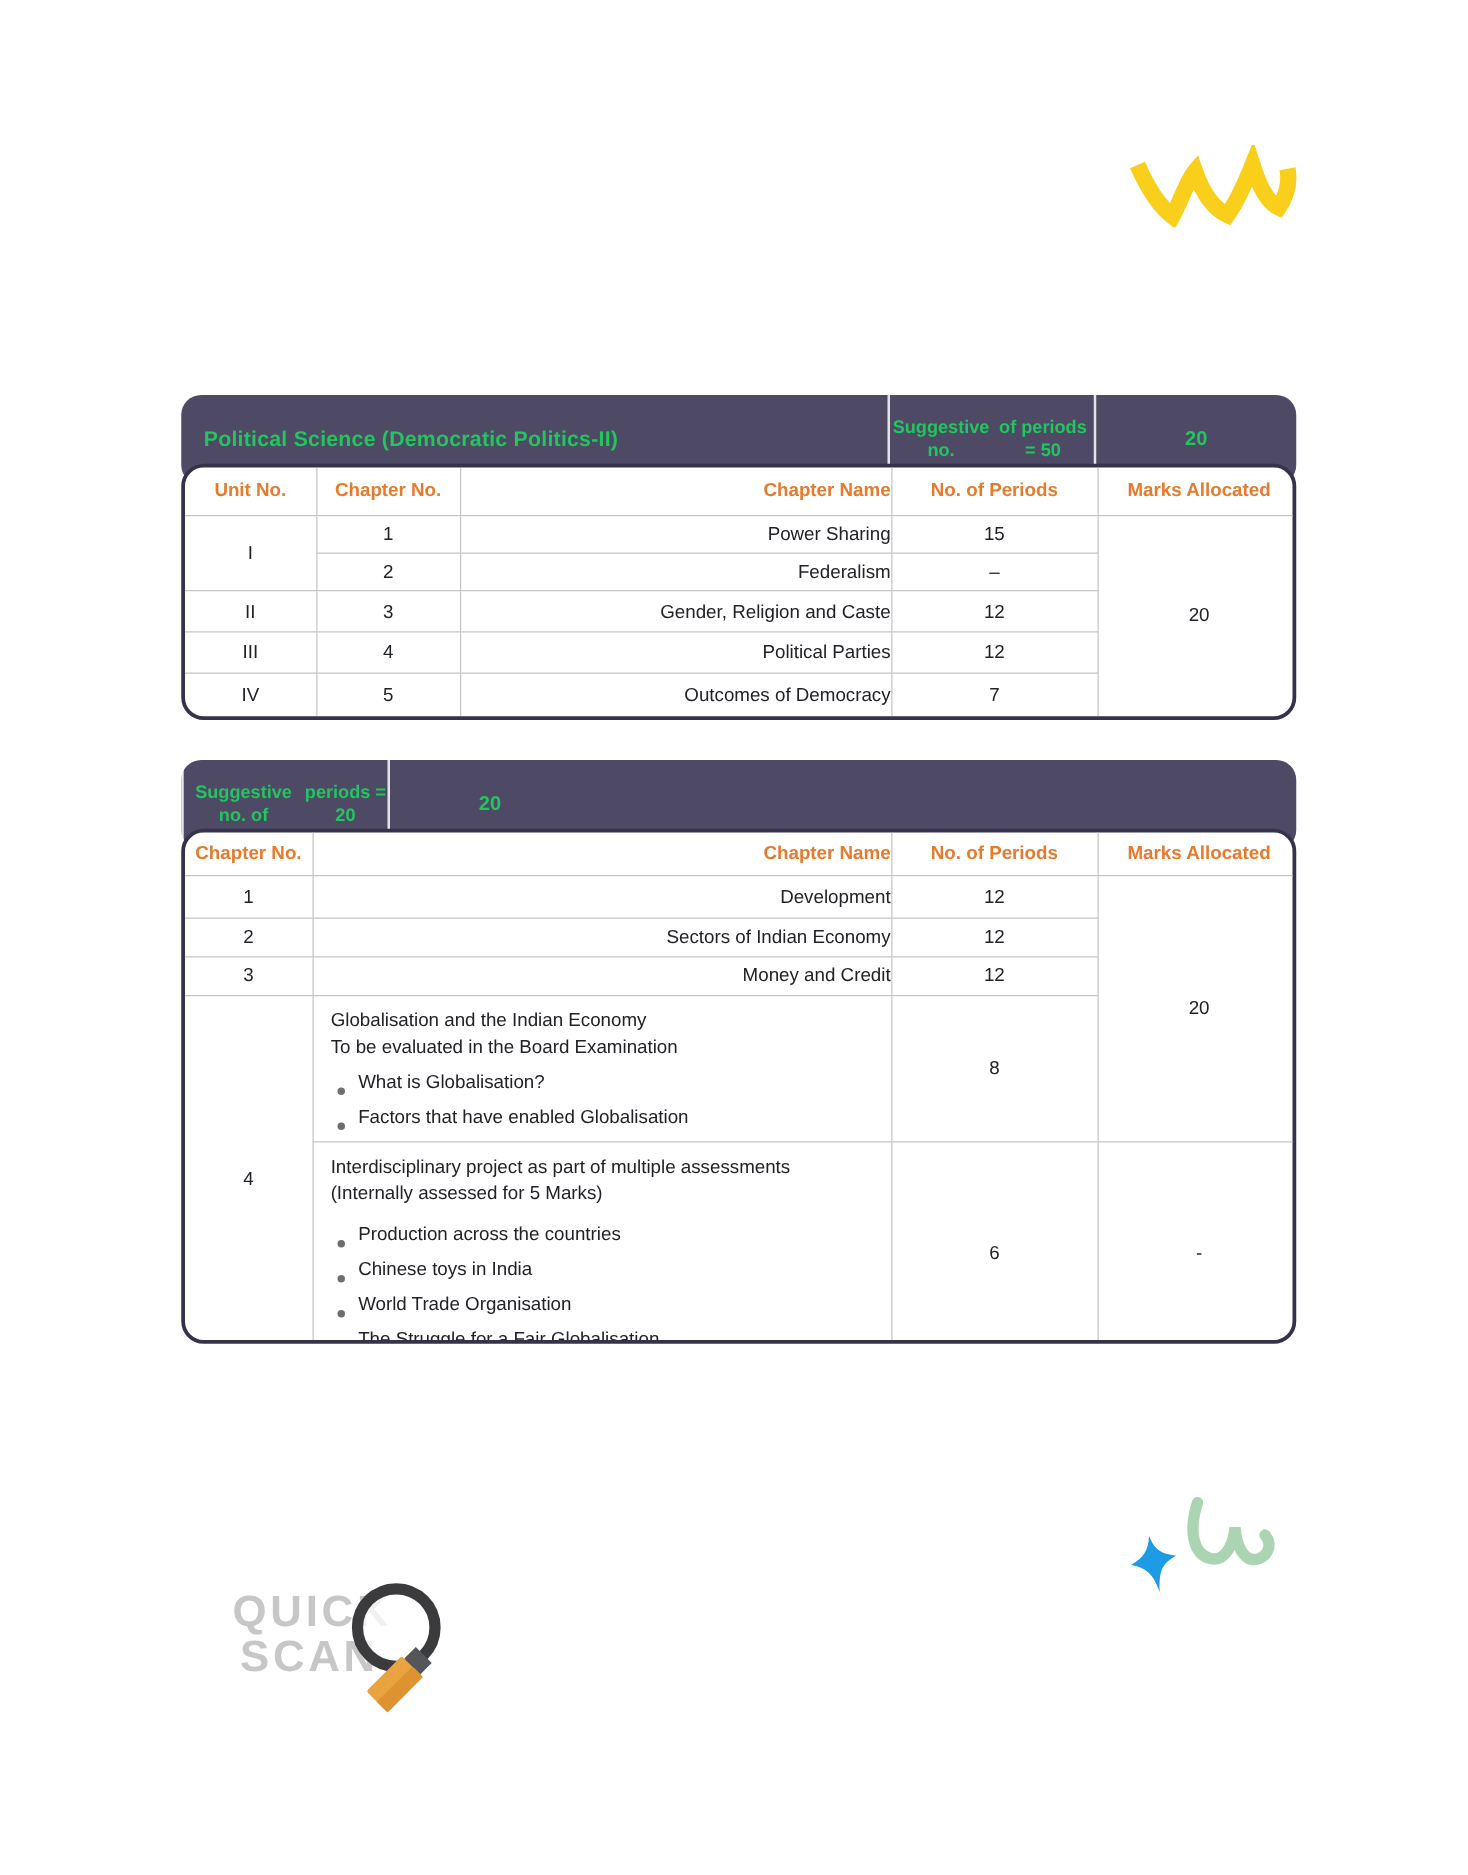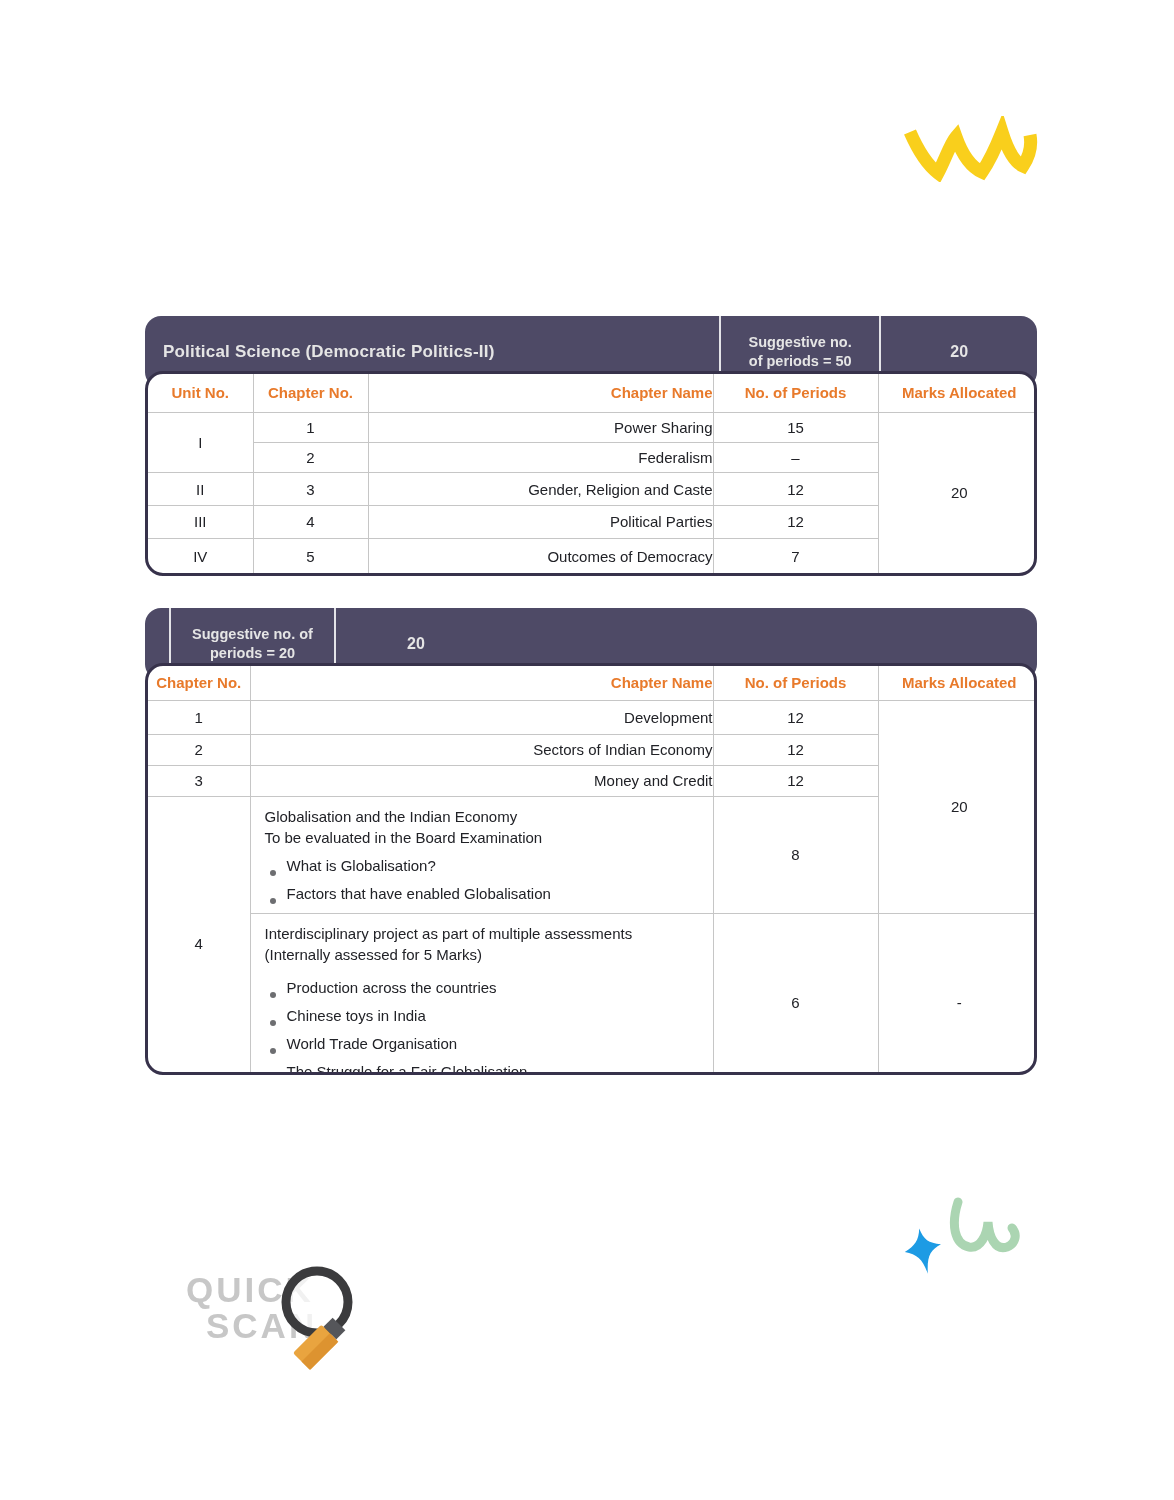--- a/index.html
+++ b/index.html
@@ -1,47 +1,47 @@
 <!DOCTYPE html>
 <html><head>
 <meta charset="utf-8">
 <style>
   html,body{margin:0;padding:0;background:#fff;}
   .page{position:relative;width:1174px;height:1500px;background:#ffffff;overflow:hidden;
         font-family:"Liberation Sans",sans-serif;color:#212227;}
 
   
   .tbl-head{position:absolute;left:145px;width:892px;height:72px;background:#4e4a66;
-            border-radius:16px;display:flex;color:#e5e5e5;z-index:1;}
+            border-radius:16px;display:flex;color:#22c55e;z-index:1;}
   .tbl-head .sec-title{width:565px;display:flex;align-items:center;padding-left:18px;box-sizing:border-box;
             font-size:17px;font-weight:bold;letter-spacing:.2px;}
   .tbl-head .sec-note{width:165px;border-left:2px solid rgba(255,255,255,.85);
-            display:flex;flex-direction:column;align-items:center;justify-content:center;
-            font-size:14.5px;font-weight:bold;line-height:19px;text-align:center;box-sizing:border-box;margin-left:24px;}
+            display:flex;align-items:center;justify-content:center;
+            font-size:14.5px;font-weight:bold;line-height:19px;text-align:center;box-sizing:border-box;}
   .tbl-head .sec-marks{width:162px;border-left:2px solid rgba(255,255,255,.85);
             display:flex;align-items:center;justify-content:center;font-size:16px;font-weight:bold;box-sizing:border-box;}
 
   .tbl-body{position:absolute;left:145px;width:892px;background:#ffffff;border:3px solid #37324b;
             border-radius:18px;overflow:hidden;z-index:2;box-sizing:border-box;}
   table{border-collapse:collapse;border:hidden;width:100%;height:100%;table-layout:fixed;}
   th,td{border:1px solid #c6c6c6;padding:0;vertical-align:middle;text-align:center;
         font-size:15px;overflow:hidden;}
   th{color:#e87a2b;font-weight:bold;font-size:15px;}
   th.left,td.left{text-align:right;}
   td.rich{vertical-align:top;text-align:left;padding:9px 14px;}
   .line{line-height:21px;}
   .bullet{display:flex;align-items:flex-end;margin-top:7px;line-height:21px;}
   .bullet .dot{flex:0 0 6px;width:6px;height:6px;border-radius:50%;background:#6d6e71;
                margin:7px 11px 0 5px;}
 
   
   .deco{position:absolute;}
   .logo-text{position:absolute;left:186px;top:1272px;color:#c7c7c7;font-weight:800;
              font-size:35px;letter-spacing:3px;line-height:36px;z-index:1;}
-  .logo-text .l2{margin-left:20px;}
+  .logo-text .l2{margin-left:6px;}
 </style>
 </head>
 <body>
 
 <div class="page">
 
   <svg class="deco" style="left:900px;top:116px;" width="142" height="66" viewBox="0 0 142 66">
     <path d="M10,16 C17,32 26,48 38,57 C45,44 50,28 56,21 C62,38 71,51 82,56 C91,43 98,26 102,16
              C107,32 114,46 123,50 C129,41 132,30 130,19" fill="none" stroke="#f9cf1c" stroke-width="13" stroke-linecap="butt" stroke-linejoin="miter"></path>
   </svg>

